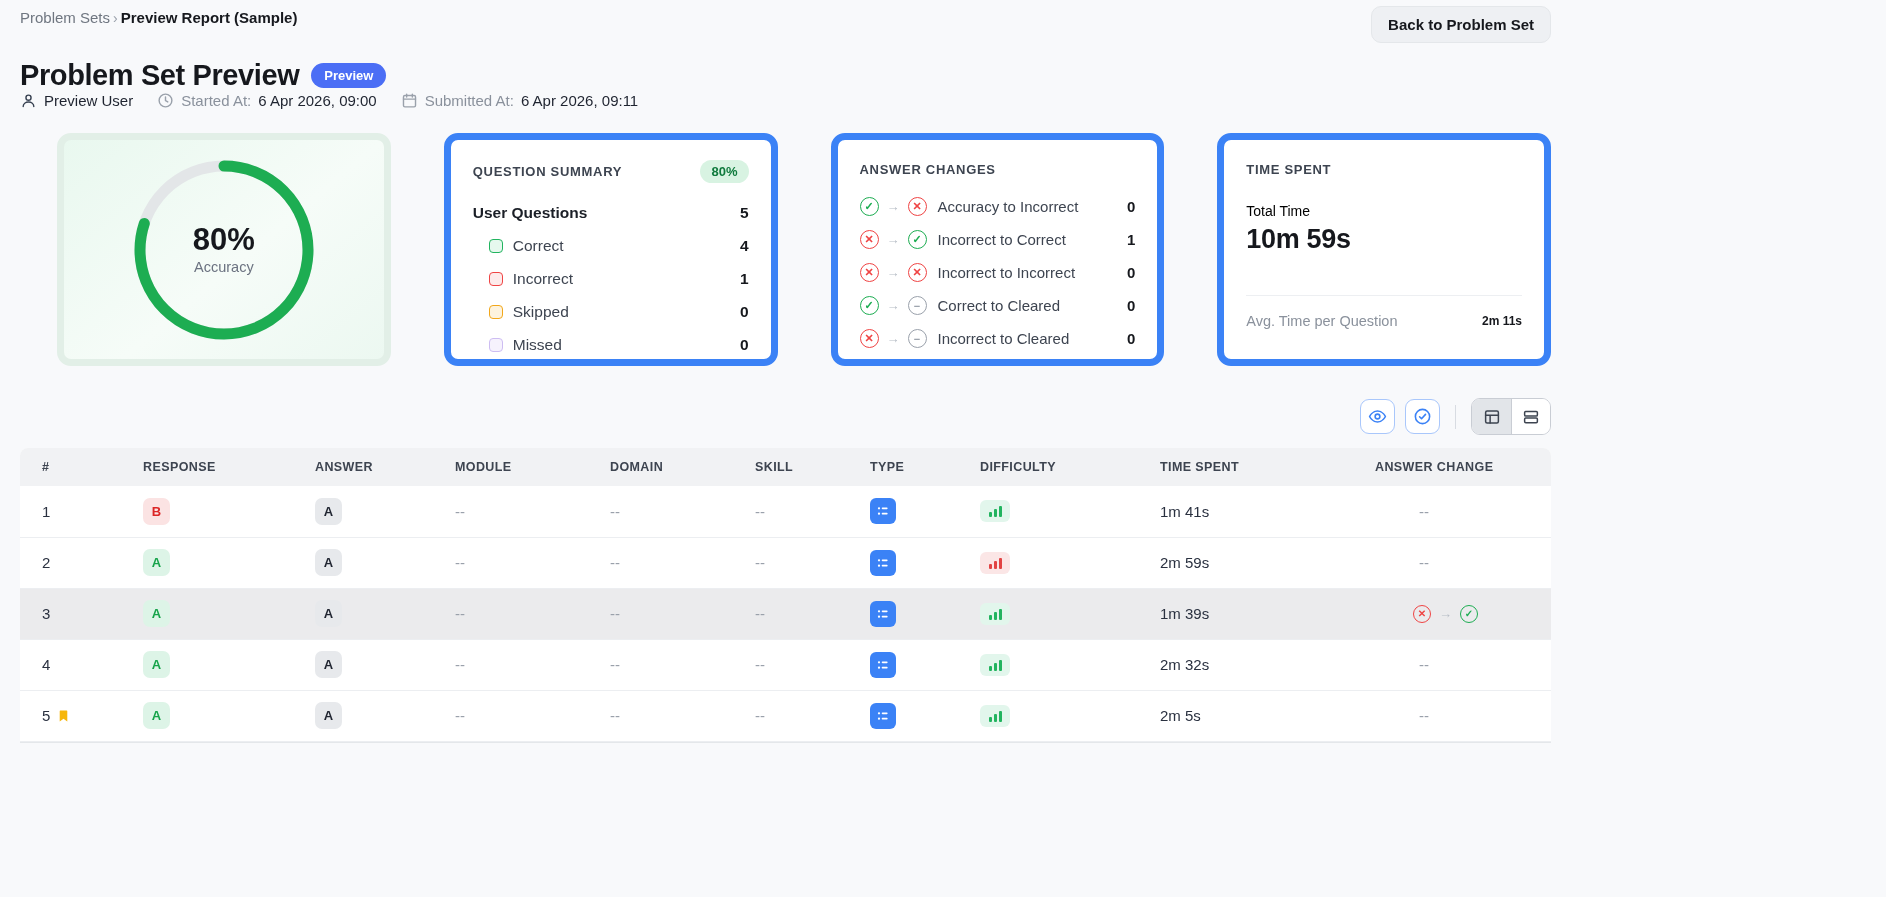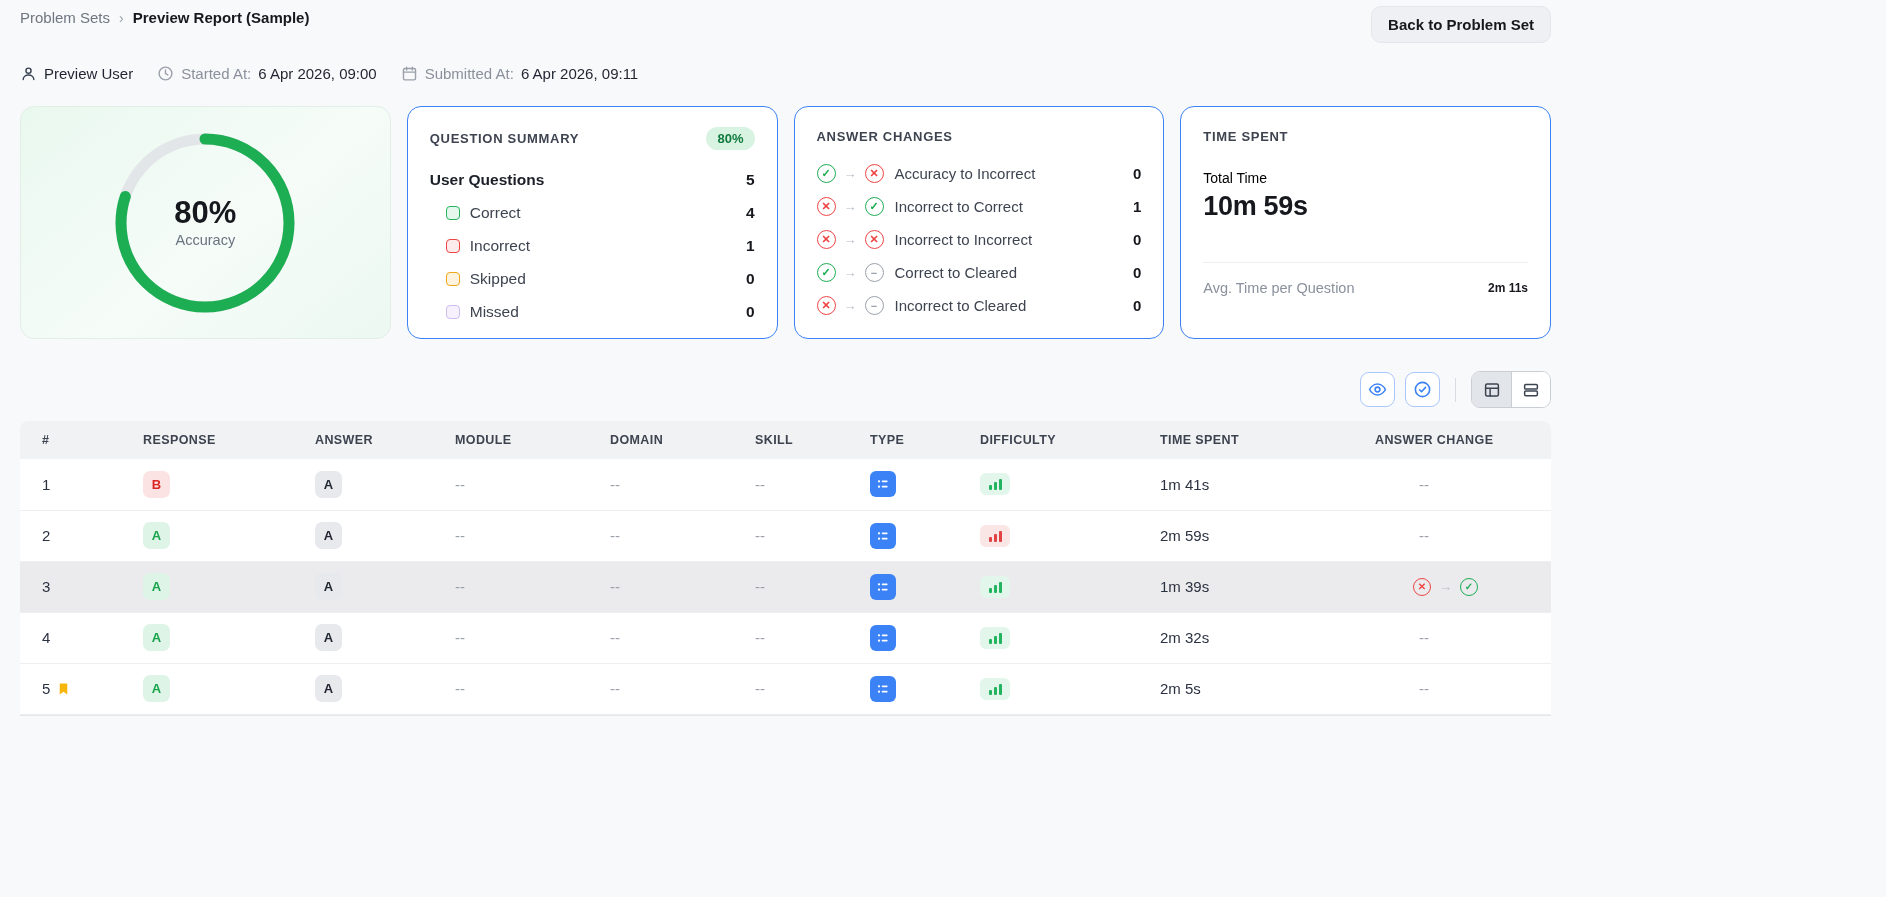--- a/index.html
+++ b/index.html
@@ -7,51 +7,51 @@
   body {
     background:#f8f9fb;
     font-family:"Liberation Sans", sans-serif;
     color:#1f2430;
     -webkit-font-smoothing:antialiased;
   }
   .page { width:1551px; padding:6px 0 0 20px; }
 
   
   .topbar { display:flex; justify-content:space-between; align-items:flex-start; }
-  .breadcrumb { display:flex; align-items:center; gap:9px; font-size:15px; padding-top:3px; }
+  .breadcrumb { display:flex; align-items:center; gap:3px; font-size:15px; padding-top:3px; }
   .breadcrumb .parent { color:#6f7680; cursor:pointer; text-decoration:none; }
   .breadcrumb .sep { color:#9aa1ab; font-size:14px; }
   .breadcrumb .current { color:#16181d; font-weight:700; }
   .back-btn {
     background:#eef0f3; border:1px solid #e4e7ea; border-radius:10px;
     padding:9px 16px; font-size:15px; font-weight:600; color:#16181d;
     font-family:inherit; cursor:pointer;
   }
 
   
   .title-row { display:flex; align-items:center; margin-top:16px; }
   h1 { font-size:29px; font-weight:800; letter-spacing:-0.4px; color:#16181d; }
   .preview-badge {
     margin-left:12px; background:#4b6ef5; color:#fff; font-size:13px; font-weight:700;
     padding:5px 13px; border-radius:999px; line-height:1.2;
   }
-  .meta-row { display:flex; align-items:center; gap:24px; margin-top:22px; font-size:15px; }
+  .meta-row { display:flex; align-items:center; gap:24px; margin-top:0; font-size:15px; }
   .meta { display:flex; align-items:center; gap:7px; }
   .meta svg { width:17px; height:17px; }
   .icon-dark { color:#374151; }
   .icon-gray { color:#9aa1ab; }
   .meta .mlabel { color:#8a919c; }
   .meta .mvalue { color:#1f2430; font-weight:500; }
   .meta .muser  { color:#1f2430; }
 
   
   .cards { display:grid; grid-template-columns:repeat(4, 1fr); gap:16px; margin-top:24px; }
   .card {
-    background:#fff; border:1px solid #3b82f6; border-radius:14px;
-    padding:20px 22px; height:233px; overflow:hidden;
+    background:#fff; border:7px solid #3b82f6; border-radius:14px;
+    padding:20px 22px; height:233px; overflow:hidden;margin-left:37px;
   }
   .card-title { font-size:13px; font-weight:700; letter-spacing:0.7px; color:#3d4450; }
 
   
   .accuracy-card {
     background:linear-gradient(140deg, #e9f8ef 0%, #f6fcf8 55%, #ecf8f1 100%);
     border-color:#e2efe7; display:flex; align-items:center; justify-content:center;
   }
   .donut { position:relative; width:190px; height:190px; }
   .donut-center { position:absolute; inset:0; display:flex; flex-direction:column; align-items:center; justify-content:center; }
@@ -159,20 +159,24 @@
 
   <div class="topbar">
     <nav class="breadcrumb">
       <a class="parent">Problem Sets</a>
       <span class="sep">›</span>
       <span class="current">Preview Report (Sample)</span>
     </nav>
     <button class="back-btn">Back to Problem Set</button>
   </div>
 
+  <div class="title-row">
+    <h1>Problem Set Preview</h1>
+    <span class="preview-badge">Preview</span>
+  </div>
   <div class="meta-row">
     <span class="meta">
       <svg class="icon-dark" viewBox="0 0 24 24" fill="none" stroke="currentColor" stroke-width="2" stroke-linecap="round">
           <circle cx="12" cy="8" r="3.6"></circle>
           <path d="M4.5 20.5c0-3.8 3.4-6.4 7.5-6.4s7.5 2.6 7.5 6.4"></path>
         </svg>
       <span class="muser">Preview User</span>
     </span>
     <span class="meta">
       <svg class="icon-gray" viewBox="0 0 24 24" fill="none" stroke="currentColor" stroke-width="2" stroke-linecap="round">

